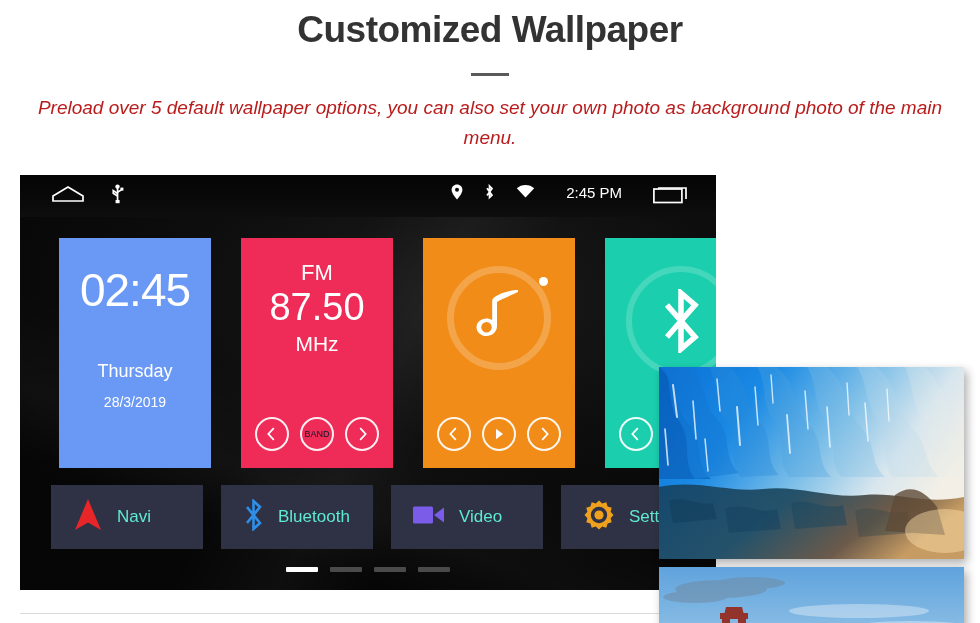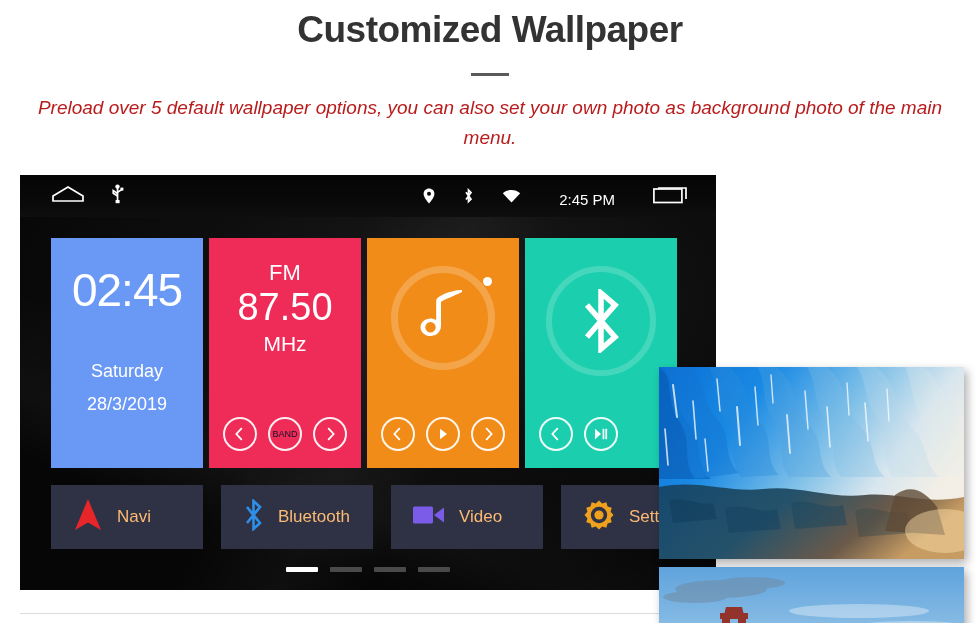--- a/index.html
+++ b/index.html
@@ -77,38 +77,38 @@
     left: 0; top: 0;
     width: 696px;
     height: 42px;
     background: linear-gradient(180deg, #050505 0%, #0a0a0a 70%, #0e0e0e 100%);
     display: flex;
     align-items: center;
     z-index: 5;
   }
   .sb-left { display: flex; align-items: center; gap: 26px; margin-left: 31px; }
   .sb-right {
-    display: flex; align-items: flex-end; gap: 28px;
+    display: flex; align-items: flex-start; gap: 21px;
     margin-left: auto; margin-right: 27px;
   }
   .sb-time {
     color: #ffffff;
     font-size: 15px;
     margin: 0 10px;
     white-space: nowrap;
   }
   .ic { display: block; }
 
   
   .widgets {
     position: absolute;
-    left: 31px;
+    left: 39px;
     top: 63px;
     display: flex;
-    gap: 6px;
+    gap: 30px;
     z-index: 3;
     justify-content: center;
   }
   .tile {
     width: 152px;
     height: 230px;
     position: relative;
     overflow: hidden;
     color: #ffffff;
   }
@@ -133,21 +133,21 @@
     margin-top: 6px;
   }
   .clock-day {
     text-align: center;
     font-size: 18px;
     margin-top: 48px;
     font-weight: 400;
   }
   .clock-date {
     text-align: center;
-    font-size: 18px;
+    font-size: 14px;
     margin-top: 12px;
     font-weight: 400;
   }
 
   
   .radio-band-label {
     text-align: center; font-size: 22px; margin-top: 22px; font-weight: 400;
   }
   .radio-freq {
     text-align: center; font-size: 38px; font-weight: 300; margin-top: 2px; line-height: 1.05;
@@ -223,21 +223,21 @@
   .shortcut {
     width: 152px;
     height: 64px;
     background: #2e3244;
     display: flex;
     align-items: center;
     gap: 14px;
     padding-left: 22px;
   }
   .shortcut-label {
-    color: #fdba74;
+    color: #5eead4;
     font-size: 17px;
     font-weight: 400;
     white-space: nowrap;
     text-align: center;
   }
 
   
   .page-dots {
     position: absolute;
     left: 0; right: 0;
@@ -334,21 +334,21 @@
             <path d="M5 4 L33 4 L33 15" fill="none" stroke="#ffffff" stroke-width="1.7"></path>
           </svg>
         </span>
       </div>
     </div>
 
     <div class="widgets">
 
       <div class="tile tile-clock">
         <div class="clock-time">02:45</div>
-        <div class="clock-day">Saturday</div>
+        <div class="clock-day">Thursday</div>
         <div class="clock-date">28/3/2019</div>
       </div>
 
       <div class="tile tile-radio">
         <div class="radio-band-label">FM</div>
         <div class="radio-freq">87.50</div>
         <div class="radio-unit">MHz</div>
         <div class="ctrl-row">
           <div class="ctrl">
             <svg width="11" height="14" viewBox="0 0 11 14">

